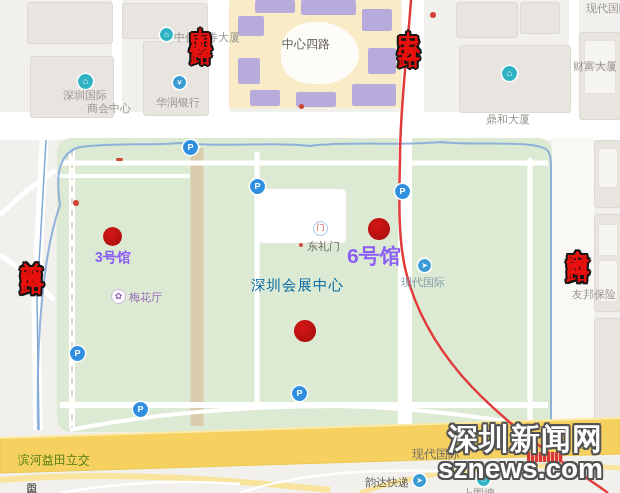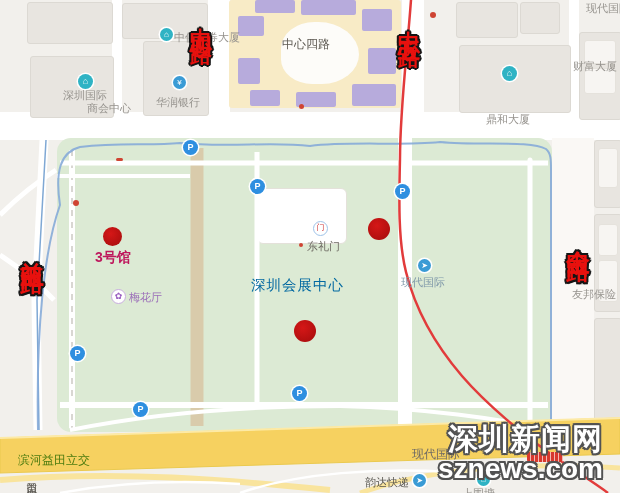--- a/index.html
+++ b/index.html
@@ -25,21 +25,21 @@
   .venue-label{position:absolute;font-size:14.5px;letter-spacing:1px;color:#0369a1;white-space:nowrap;z-index:18;}
   .poi-icon{position:absolute;width:15px;height:15px;border-radius:50%;background:#2fb3c4;color:#fff;
             font-size:9px;line-height:15px;text-align:center;box-shadow:0 0 0 1.5px #fff;z-index:17;}
   .p-icon{background:#2e8fe0;font-weight:bold;}
   .gate-icon{background:#fff;border:1.5px solid #9fc3e8;color:#d04040;font-size:8px;line-height:12px;width:13px;height:13px;box-shadow:none;}
   .flower-icon{background:#fff;border:1.5px solid #c9aede;color:#9a5fc0;font-size:9px;line-height:12px;width:13px;height:13px;box-shadow:none;}
   .truck-icon{background:#3a9bd5;}
   .small-icon{width:13px;height:13px;line-height:13px;font-size:8px;}
   
   .marker{position:absolute;border-radius:50%;background:radial-gradient(circle at 40% 35%,#d51717,#a30c0c);z-index:20;}
-  .hall-label{position:absolute;font-weight:900;color:#be185d;white-space:nowrap;z-index:22;}
+  .hall-label{position:absolute;font-weight:900;color:#8b5cf6;white-space:nowrap;z-index:22;}
   .dotS{position:absolute;background:#cf4433;border-radius:50%;z-index:16;}
   
   .rlabel{position:absolute;writing-mode:vertical-rl;text-orientation:upright;font-weight:900;color:#e8110e;
           letter-spacing:5px;z-index:30;white-space:nowrap;
           text-shadow:-2px 0 #151515,2px 0 #151515,0 -2px #151515,0 2px #151515,
                       -1.5px -1.5px #151515,1.5px -1.5px #151515,-1.5px 1.5px #151515,1.5px 1.5px #151515;}
   .vsmall{position:absolute;writing-mode:vertical-rl;text-orientation:upright;font-size:11px;color:#57544e;z-index:18;}
   
   .wm{position:absolute;left:415px;top:424px;width:188px;text-align:right;z-index:40;color:#fff;font-weight:700;line-height:1.02;}
   .wm .l1{font-size:30px;letter-spacing:1px;
@@ -169,20 +169,21 @@
   <div class="poi-label" style="left:572px;top:287px;">友邦保险</div>
   <div class="poi-label" style="left:18px;top:452px;color:#4d7c0f;font-size:12px;">滨河益田立交</div>
   <div class="poi-label mid" style="left:412px;top:446px;font-size:12px;">现代国际</div>
   <div class="poi-label" style="left:365px;top:475px;color:#57544e;">韵达快递</div>
   <div class="poi-label" style="left:462px;top:486px;">上围塘</div>
   <div class="vsmall" style="left:24px;top:474px;">益田</div>
 
   <div class="marker" style="left:103px;top:227px;width:19px;height:19px;"></div>
   <div class="hall-label" style="left:95px;top:249px;font-size:14px;">3号馆</div>
   <div class="marker" style="left:368px;top:218px;width:22px;height:22px;"></div>
+  <div class="hall-label" style="left:347px;top:242px;font-size:21px;">6号馆</div>
   <div class="marker" style="left:294px;top:320px;width:22px;height:22px;"></div>
 
   <div class="rlabel" style="left:186px;top:10px;font-size:22px;">中心四路</div>
   <div class="rlabel" style="left:394px;top:13px;font-size:22px;">中心五路</div>
   <div class="rlabel" style="left:16px;top:242px;font-size:24px;">益田路</div>
   <div class="rlabel" style="left:562px;top:230px;font-size:24px;">金田路</div>
 
   <div class="wm-badge"></div>
   <div class="wm">
     <div class="l1">深圳新闻网</div>

